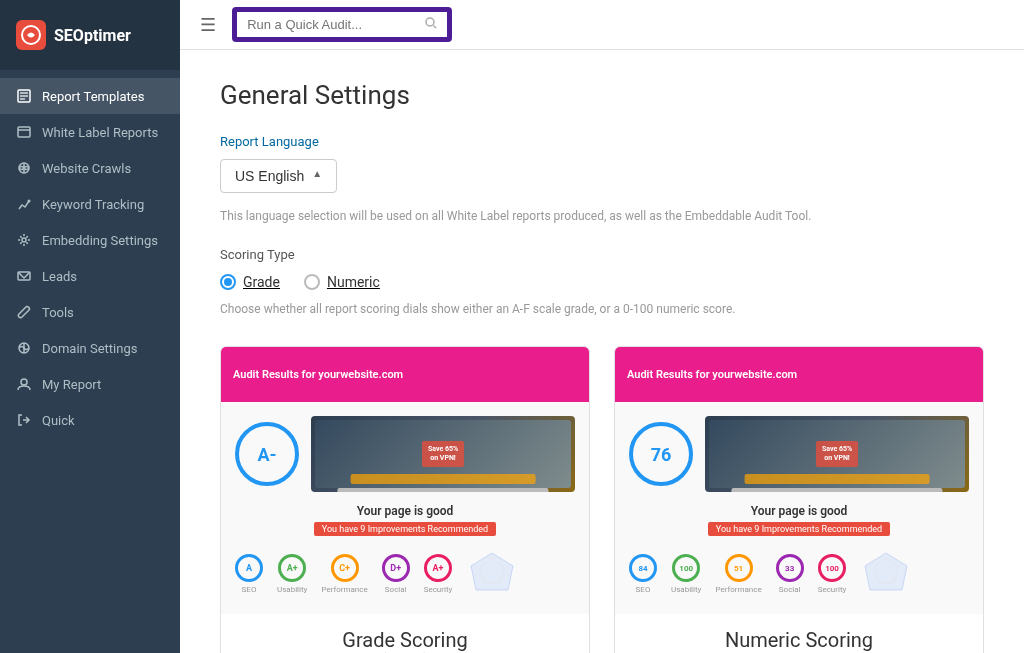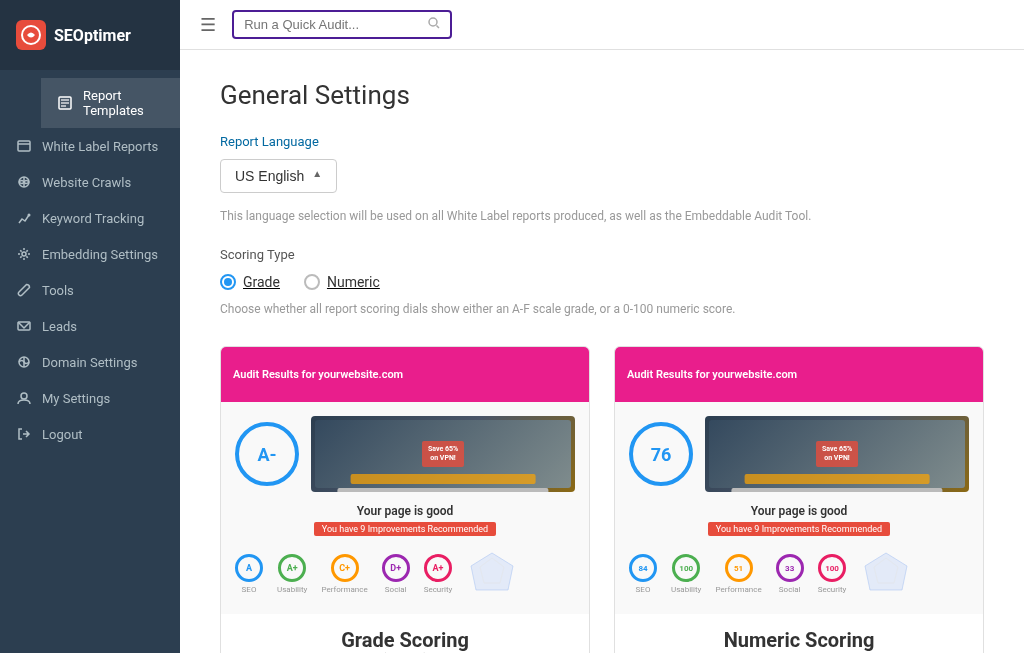--- a/index.html
+++ b/index.html
@@ -51,21 +51,20 @@
       padding: 10px 16px;
       font-size: 13px;
       color: #b0bec5;
       cursor: pointer;
       text-decoration: none;
       transition: background 0.15s;
     }
     .nav-item.active {
       background: rgba(255,255,255,0.12);
       color: #fff;
-      margin-left: 41px;
     }
     .nav-icon {
       width: 16px;
       height: 16px;
       display: flex;
       align-items: center;
       justify-content: center;
       font-size: 14px;
       flex-shrink: 0;
     }
@@ -90,21 +89,21 @@
       background: none;
       border: none;
       cursor: pointer;
       font-size: 18px;
       color: #666;
       padding: 4px;
     }
     .search-bar {
       display: flex;
       align-items: center;
-      border: 2px solid #4c1d95;
+      border: 5px solid #4c1d95;
       border-radius: 4px;
       padding: 5px 10px;
       background: #fff;
       width: 220px;
     }
     .search-bar input {
       border: none;
       outline: none;
       font-size: 13px;
       color: #999;
@@ -309,21 +308,21 @@
       color: #999;
     }
 
     
     .preview-card-label {
       text-align: center;
       padding: 14px 0 6px;
     }
     .preview-card-label .main-label {
       font-size: 20px;
-      font-weight: 700;
+      font-weight: 400;
       color: #333;
     }
     .preview-card-label .sub-label {
       font-size: 12px;
       color: #999;
     }
 
     
     .radar-svg { opacity: 0.5; }
   </style>
@@ -386,60 +385,60 @@
         <svg width="14" height="14" viewBox="0 0 14 14" fill="none" stroke="currentColor" stroke-width="1.5">
             <circle cx="7" cy="7" r="2"></circle>
             <path d="M7 1v2M7 11v2M1 7h2M11 7h2M3.22 3.22l1.41 1.41M9.37 9.37l1.41 1.41M3.22 10.78l1.41-1.41M9.37 4.63l1.41-1.41"></path>
           </svg>
       </span>
       <span>Embedding Settings</span>
     </div>
     <div class="nav-item">
       <span class="nav-icon">
         <svg width="14" height="14" viewBox="0 0 14 14" fill="none" stroke="currentColor" stroke-width="1.5">
-            <path d="M9.5 1.5 Q12.5 1.5 12.5 4.5 L5 12 Q3.5 13.5 2 12 Q0.5 10.5 2 9L9.5 1.5Z"></path>
-          </svg>
-      </span>
-      <span>Tools</span>
-    </div>
-    <div class="nav-item">
-      <span class="nav-icon">
-        <svg width="14" height="14" viewBox="0 0 14 14" fill="none" stroke="currentColor" stroke-width="1.5">
             <rect x="1" y="3" width="12" height="8" rx="1"></rect>
             <polyline points="1,3 7,9 13,3"></polyline>
           </svg>
       </span>
       <span>Leads</span>
+    </div>
+    <div class="nav-item">
+      <span class="nav-icon">
+        <svg width="14" height="14" viewBox="0 0 14 14" fill="none" stroke="currentColor" stroke-width="1.5">
+            <path d="M9.5 1.5 Q12.5 1.5 12.5 4.5 L5 12 Q3.5 13.5 2 12 Q0.5 10.5 2 9L9.5 1.5Z"></path>
+          </svg>
+      </span>
+      <span>Tools</span>
     </div>
     <div class="nav-item">
       <span class="nav-icon">
         <svg width="14" height="14" viewBox="0 0 14 14" fill="none" stroke="currentColor" stroke-width="1.5">
             <circle cx="7" cy="7" r="5"></circle>
             <line x1="7" y1="2" x2="7" y2="12"></line>
             <path d="M2 7 Q5 4 7 7 Q9 10 12 7"></path>
           </svg>
       </span>
       <span>Domain Settings</span>
     </div>
     <div class="nav-item">
       <span class="nav-icon">
         <svg width="14" height="14" viewBox="0 0 14 14" fill="none" stroke="currentColor" stroke-width="1.5">
             <circle cx="7" cy="5" r="3"></circle>
             <path d="M1 13 Q1 9 7 9 Q13 9 13 13"></path>
           </svg>
       </span>
-      <span>My Settings</span>
+      <span>My Report</span>
     </div>
     <div class="nav-item">
       <span class="nav-icon">
         <svg width="14" height="14" viewBox="0 0 14 14" fill="none" stroke="currentColor" stroke-width="1.5">
             <path d="M5 2H2v10h3M9 4l3 3-3 3M12 7H6"></path>
           </svg>
       </span>
-      <span>Logout</span>
+      <span>Quick</span>
     </div>
   </nav>
 </aside>
 
 <div class="main-area">
 
   <div class="topbar">
     <button class="menu-btn">
       <span>☰</span>
     </button>

